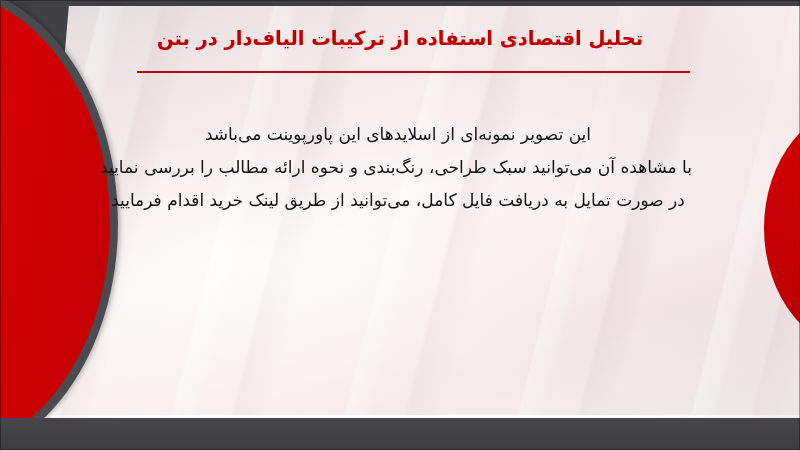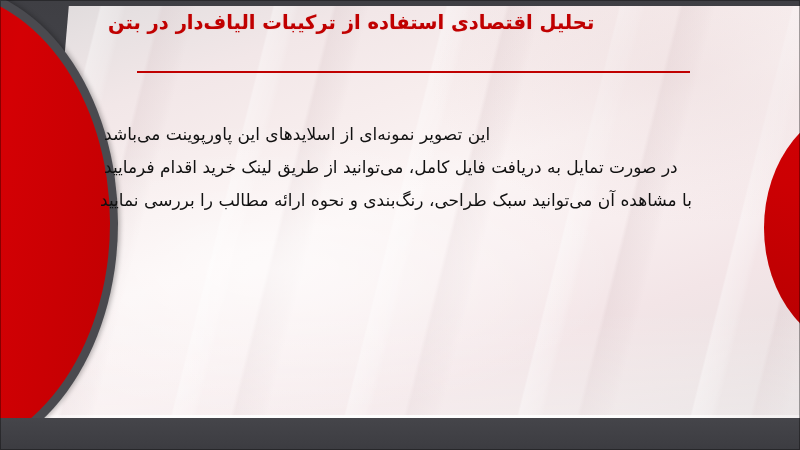--- a/index.html
+++ b/index.html
@@ -112,23 +112,23 @@
     width: 200px;
     height: 248px;
     border-radius: 50%;
     background: linear-gradient(200deg, #d20004 0%, #cc0003 45%, #b60001 100%);
   }
 
   
   .title-block {
     position: absolute;
     right: 108px;
-    top: 9px;
+    top: 25px;
     width: 584px;
-    text-align: left;
+    text-align: center;
     direction: rtl;
   }
   .title-line {
     color: #c00000;
     font-size: 19.5px;
     font-weight: bold;
     line-height: 28px;
     letter-spacing: 0;
     white-space: nowrap;
     text-shadow: 0 0 1px rgba(192,0,0,0.25);
@@ -149,21 +149,21 @@
     top: 118px;
     width: 588px;
     direction: rtl;
     text-align: right;
   }
   .body-line {
     color: #111111;
     font-size: 17px;
     line-height: 33px;
     white-space: nowrap;
-    text-align: left;
+    text-align: center;
   }
 
   
   .bottom-band {
     position: absolute;
     left: 0;
     bottom: 0;
     width: 800px;
     height: 32px;
     background: linear-gradient(180deg, #45454a 0%, #3c3c41 100%);
@@ -191,20 +191,20 @@
 
   <div class="right-oval"></div>
 
   <div class="title-block">
     <div class="title-line">تحلیل اقتصادی استفاده از ترکیبات الیاف‌دار در بتن</div>
   </div>
   <div class="title-rule"></div>
 
   <div class="body-block">
     <div class="body-line">این تصویر نمونه‌ای از اسلایدهای این پاورپوینت می‌باشد</div>
+    <div class="body-line">با مشاهده آن می‌توانید سبک طراحی، رنگ‌بندی و نحوه ارائه مطالب را بررسی نمایید</div>
     <div class="body-line">در صورت تمایل به دریافت فایل کامل، می‌توانید از طریق لینک خرید اقدام فرمایید</div>
-    <div class="body-line">با مشاهده آن می‌توانید سبک طراحی، رنگ‌بندی و نحوه ارائه مطالب را بررسی نمایید</div>
   </div>
 
   <div class="bottom-band"></div>
   <div class="outer-edge"></div>
 
 </div>
 
 </body></html>

